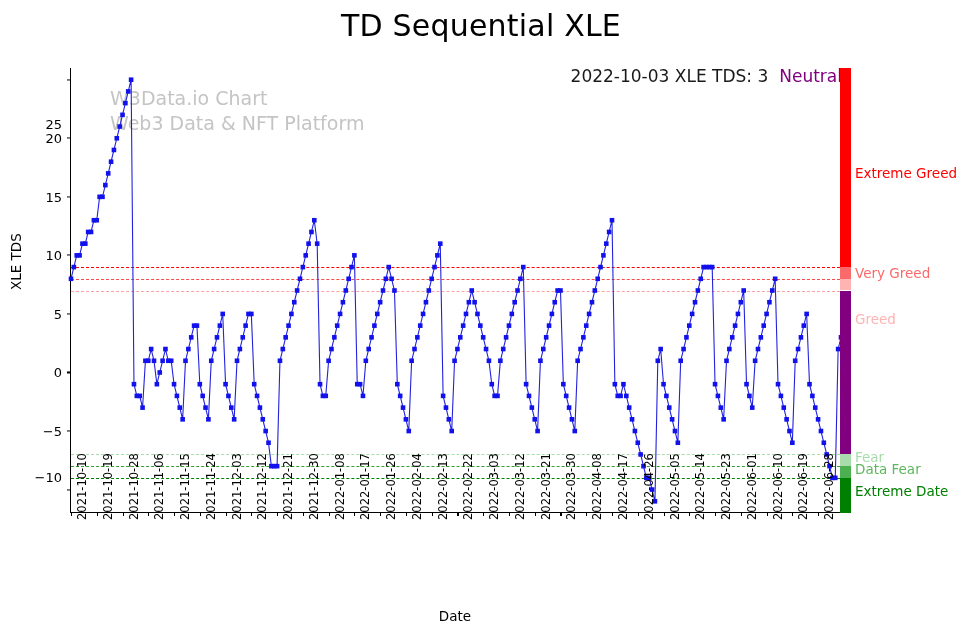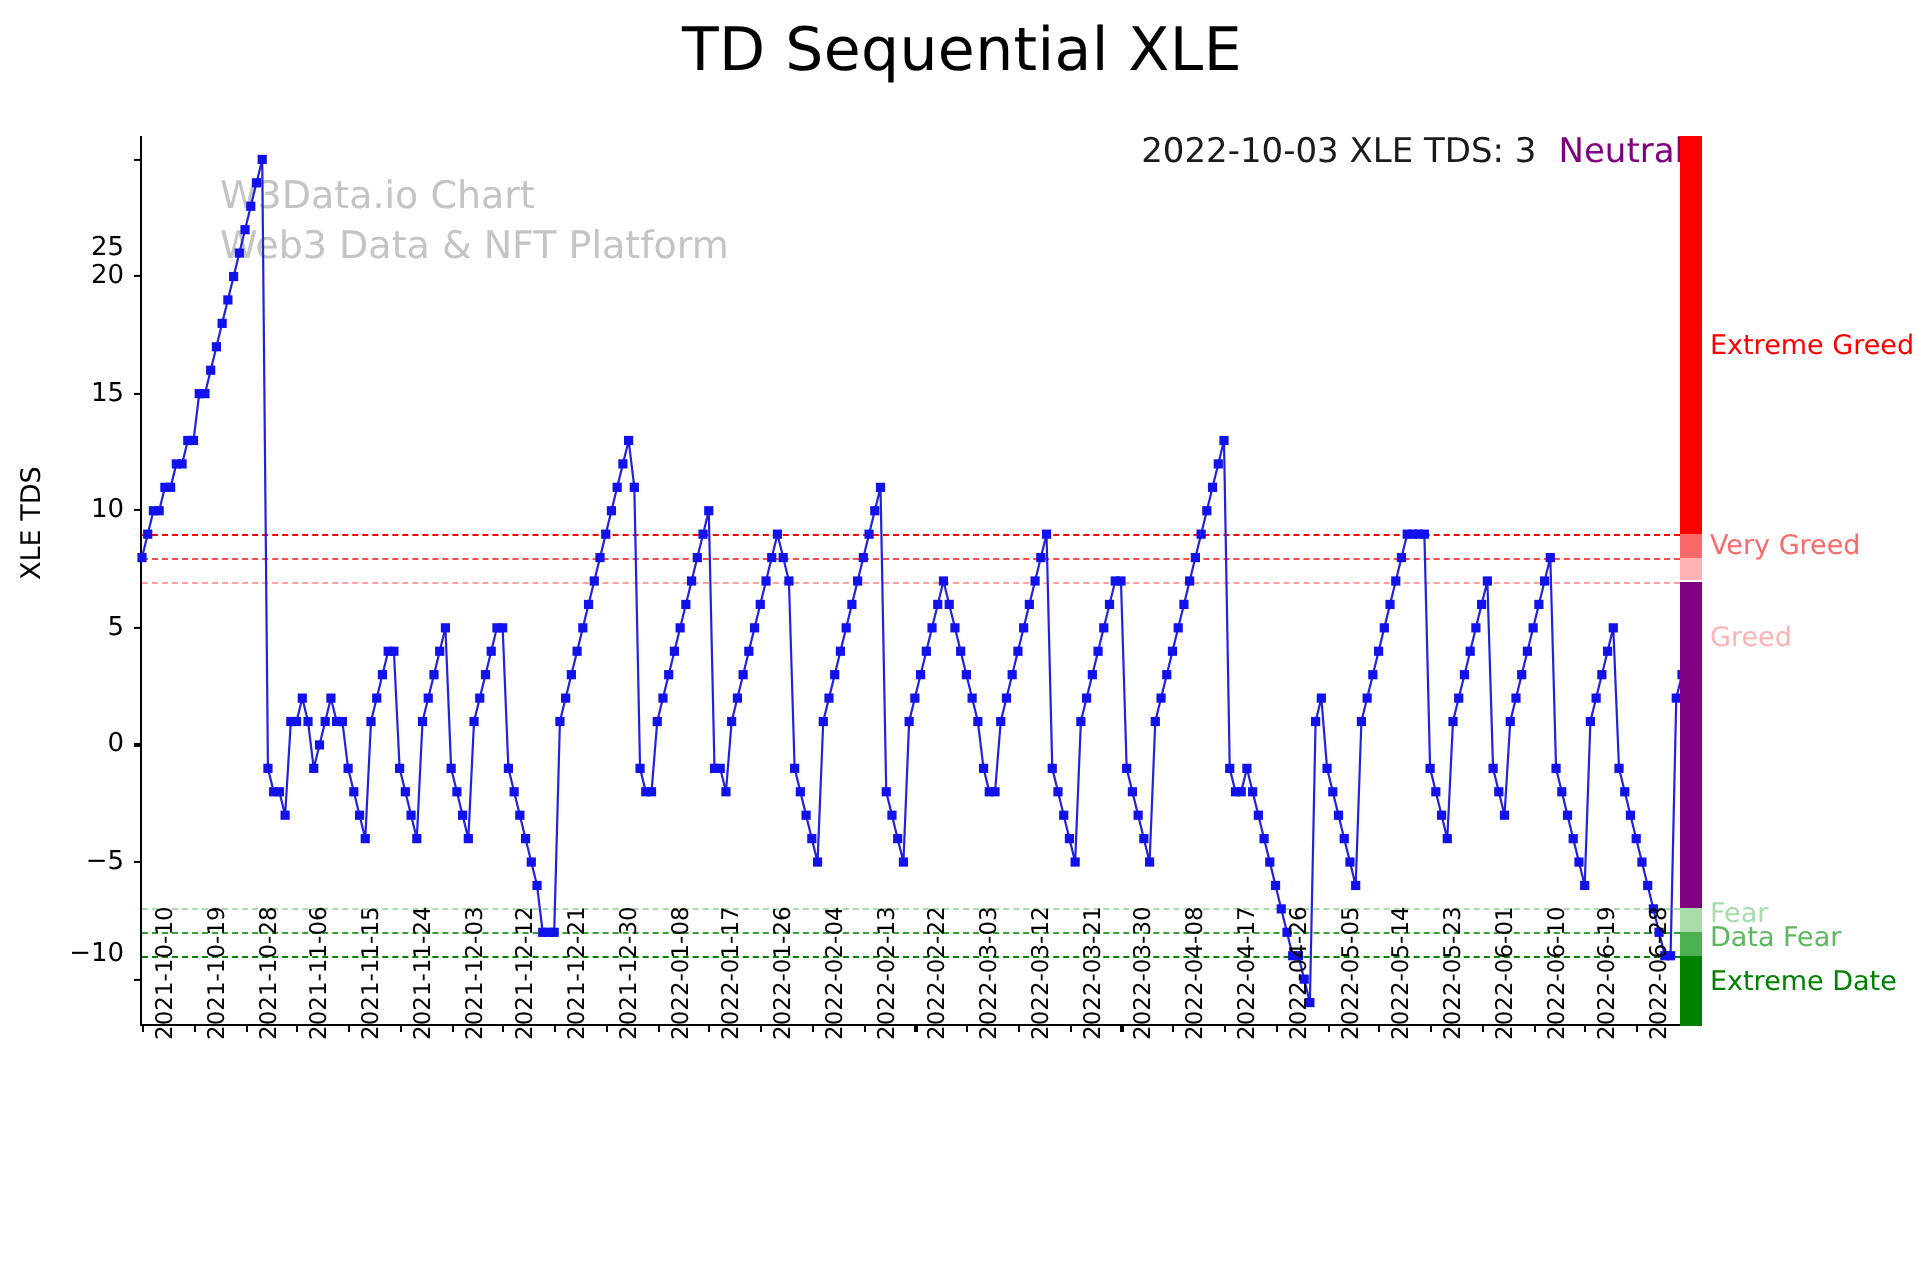--- a/index.html
+++ b/index.html
@@ -144,20 +144,21 @@
     <div>Web3 Data &amp; NFT Platform</div>
   </div>
 
   <div id="annotation">
     <div id="annotation-inner">
       <span>2022-10-03 XLE TDS: 3</span><span id="annotation-state" style="color: rgb(128, 0, 128);">Neutral</span>
     </div>
   </div>
 
   <div id="ylabel">XLE TDS</div>
+  <div id="xlabel">Date</div>
 
   <div id="plot-area">
     <div id="plot-inner">
       <div id="hlines-layer">
           <div style="position: absolute; left: 0px; width: 100%; height: 0px; border-top: 1.6px dashed rgb(255, 0, 0); top: 199.08px;"></div>
           <div style="position: absolute; left: 0px; width: 100%; height: 0px; border-top: 1.6px dashed rgb(250, 74, 74); top: 210.79px;"></div>
           <div style="position: absolute; left: 0px; width: 100%; height: 0px; border-top: 1.6px dashed rgb(255, 160, 160); top: 222.5px;"></div>
           <div style="position: absolute; left: 0px; width: 100%; height: 0px; border-top: 1.6px dashed rgb(168, 220, 170); top: 386.45px;"></div>
           <div style="position: absolute; left: 0px; width: 100%; height: 0px; border-top: 1.6px dashed rgb(53, 160, 53); top: 398.16px;"></div>
           <div style="position: absolute; left: 0px; width: 100%; height: 0px; border-top: 1.6px dashed rgb(0, 128, 0); top: 409.87px;"></div>

